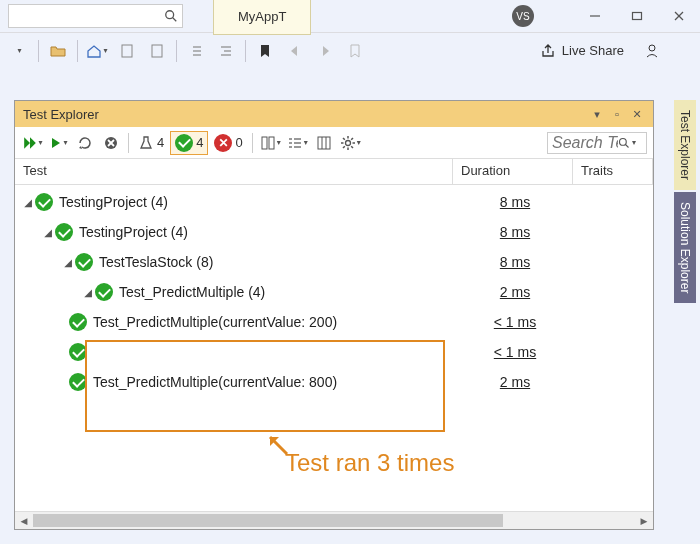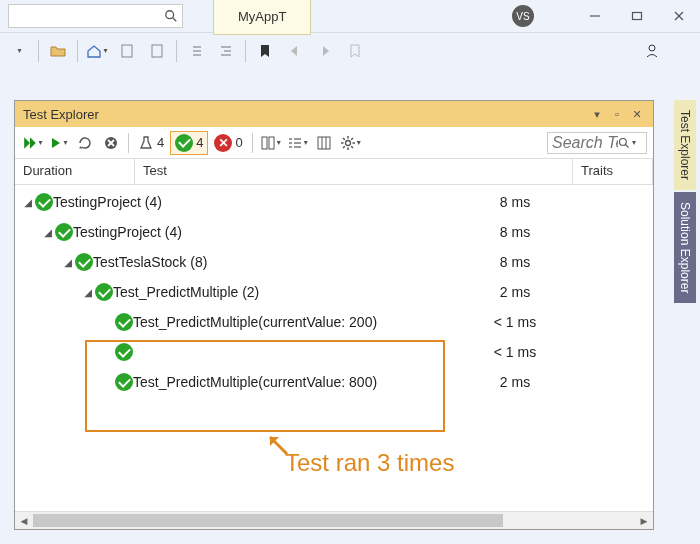--- a/index.html
+++ b/index.html
@@ -47,25 +47,25 @@
   .headers { height: 26px; display: flex; border-bottom: 1px solid #ddd; font-size: 13px; color: #333; }
   .headers .col { padding: 4px 8px; border-right: 1px solid #ddd; }
   .col-test { flex: 1; }
   .col-dur { width: 120px; }
   .col-traits { width: 80px; }
 
   
   .tree { flex: 1; overflow: auto; font-size: 14px; color: #222; position: relative; padding-top: 2px; }
   .row { display: flex; align-items: center; height: 30px; }
   .row .arrow { width: 14px; display: flex; justify-content: center; font-size: 10px; color: #555; }
-  .row .name { flex: 1; display: flex; align-items: center; gap: 0; }
-  .row .dur { width: 120px; text-align: center; font-size: 14px; }
+  .row .name { flex: 1; display: flex; align-items: center; gap: 6px; }
+  .row .dur { width: 120px; text-align: center; font-size: 14px; text-decoration: underline; }
   .row .traits { width: 78px; }
   .pad0 { padding-left: 6px; } .pad1 { padding-left: 26px; } .pad2 { padding-left: 46px; }
-  .pad3 { padding-left: 66px; } .pad4 { padding-left: 86px; }
+  .pad3 { padding-left: 66px; } .pad4 { padding-left: 40px; }
 
   .pass-icon { width: 18px; height: 18px; border-radius: 50%; background: #2aa52a; display: inline-flex; align-items: center; justify-content: center; }
   .pass-icon::after { content: ""; width: 9px; height: 5px; border-left: 2px solid #fff; border-bottom: 2px solid #fff; transform: rotate(-45deg); margin-top: -2px; }
   .fail-icon { width: 18px; height: 18px; border-radius: 50%; background: #d13030; display: inline-flex; align-items: center; justify-content: center; color: #fff; font-size: 12px; font-weight: bold; }
   .flask-icon { width: 16px; height: 16px; color: #555; }
 
   
   .annot-box { position: absolute; border: 2px solid #e08820; left: 70px; top: 155px; width: 360px; height: 92px; pointer-events: none; }
   .annot-arrow { position: absolute; left: 250px; top: 247px; width: 30px; height: 30px; pointer-events: none; }
   .annot-text { position: absolute; left: 270px; top: 264px; font-size: 24px; color: #e08820; pointer-events: none; }
@@ -168,20 +168,26 @@
       <svg viewBox="0 0 16 16">
         <path d="M6 3 v10 l6 -5 z" fill="#bbb"></path>
       </svg>
     </div>
   <div class="tbtn">
       <svg viewBox="0 0 16 16">
         <path d="M4 2 h8 v12 l-4 -3 l-4 3 z" fill="none" stroke="#bbb"></path>
       </svg>
     </div>
   <div style="flex:1"></div>
+  <div class="liveshare">
+    <svg width="16" height="16" viewBox="0 0 16 16">
+        <path d="M3 8 v5 h10 v-5 M8 2 v8 M5 5 l3 -3 l3 3" fill="none" stroke="#333" stroke-width="1.3"></path>
+      </svg>
+    <span>Live Share</span>
+  </div>
   <div class="tbtn" style="width:36px">
       <svg viewBox="0 0 16 16">
         <circle cx="8" cy="5" r="3" fill="none" stroke="#333"></circle>
         <path d="M3 14 q5 -5 10 0" fill="none" stroke="#333"></path>
       </svg>
     </div>
   <div style="width:20px"></div>
 </div>
 
 <div class="side-tabs">
@@ -288,22 +294,22 @@
       <input placeholder="Search Test" style="">
       <svg width="12" height="12" viewBox="0 0 16 16">
           <circle cx="6.5" cy="6.5" r="4.5" fill="none" stroke="#555" stroke-width="1.5"></circle>
           <line x1="10" y1="10" x2="14" y2="14" stroke="#555" stroke-width="1.5"></line>
         </svg>
       <span class="dropdown-arrow" style="margin-left:2px">▾</span>
     </div>
   </div>
 
   <div class="headers">
+    <div class="col col-test">Test</div>
     <div class="col col-dur">Duration</div>
-    <div class="col col-test">Test</div>
     <div class="col col-traits">Traits</div>
   </div>
 
   <div class="tree" id="tree">
 
     <div class="row pad0">
         <span class="arrow">◢</span>
         <span class="name">
           <span class="pass-icon"></span>
           <span>TestingProject  (4)</span>
@@ -326,21 +332,21 @@
           <span class="pass-icon"></span>
           <span>TestTeslaStock  (8)</span>
         </span>
         <span class="dur">8 ms</span>
         <span class="traits"></span>
       </div>
       <div class="row pad3">
         <span class="arrow">◢</span>
         <span class="name">
           <span class="pass-icon"></span>
-          <span>Test_PredictMultiple  (2)</span>
+          <span>Test_PredictMultiple  (4)</span>
         </span>
         <span class="dur">2 ms</span>
         <span class="traits"></span>
       </div>
       <div class="row pad4">
         <span class="arrow"></span>
         <span class="name">
           <span class="pass-icon"></span>
           <span>Test_PredictMultiple(currentValue: 200)</span>
         </span>

